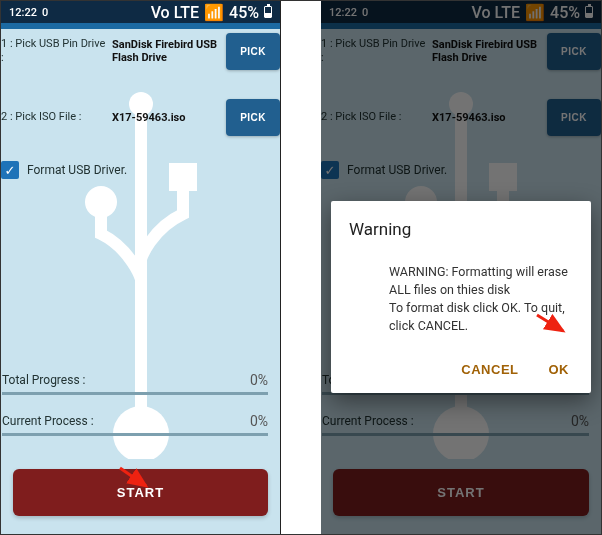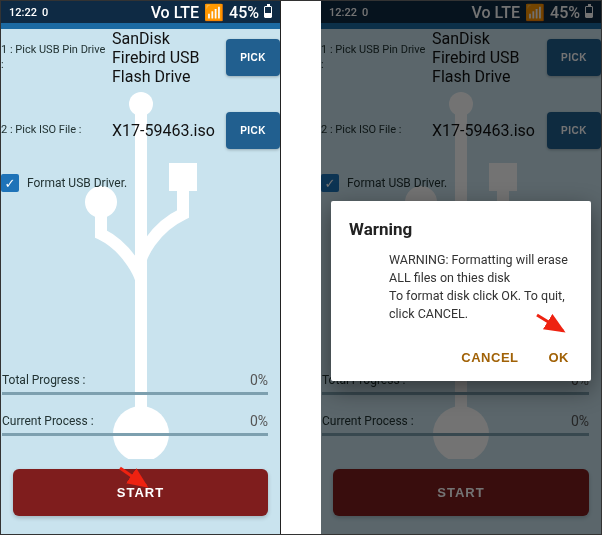--- a/index.html
+++ b/index.html
@@ -69,21 +69,21 @@
     align-items: center;
     gap: 6px;
     margin-bottom: 22px;
     font-size: 11px;
     color: #233;
     position: relative;
     z-index: 2;
     min-height: 44px;
   }
   .row-label { width: 105px; line-height: 1.3; }
-  .row-value { flex: 1; font-weight: 400; font-size: 16px; color: #111; text-align: left; }
+  .row-value { flex: 1; font-weight: 700; font-size: 11px; color: #111; text-align: left; }
   .pick-btn {
     background: #215f8f;
     color: #fff;
     border: none;
     border-radius: 4px;
     padding: 13px 14px;
     font-size: 10px;
     font-weight: 700;
     letter-spacing: 0.5px;
     box-shadow: 0 1px 3px rgba(0,0,0,0.25);
@@ -154,21 +154,21 @@
     position: absolute;
     left: 10px;
     right: 10px;
     top: 200px;
     background: #fff;
     border-radius: 2px;
     box-shadow: 0 8px 24px rgba(0,0,0,0.45);
     padding: 18px 18px 10px 18px;
     z-index: 10;
   }
-  .dialog h3 { font-size: 17px; font-weight: 700; color: #222; margin-bottom: 12px; }
+  .dialog h3 { font-size: 17px; font-weight: 400; color: #222; margin-bottom: 24px; }
   .dialog p { font-size: 12.5px; color: #333; line-height: 1.45; margin-left: 40px; }
   .dialog-actions {
     display: flex;
     justify-content: flex-end;
     gap: 22px;
     margin-top: 20px;
   }
   .dialog-actions button {
     background: none;
     border: none;

